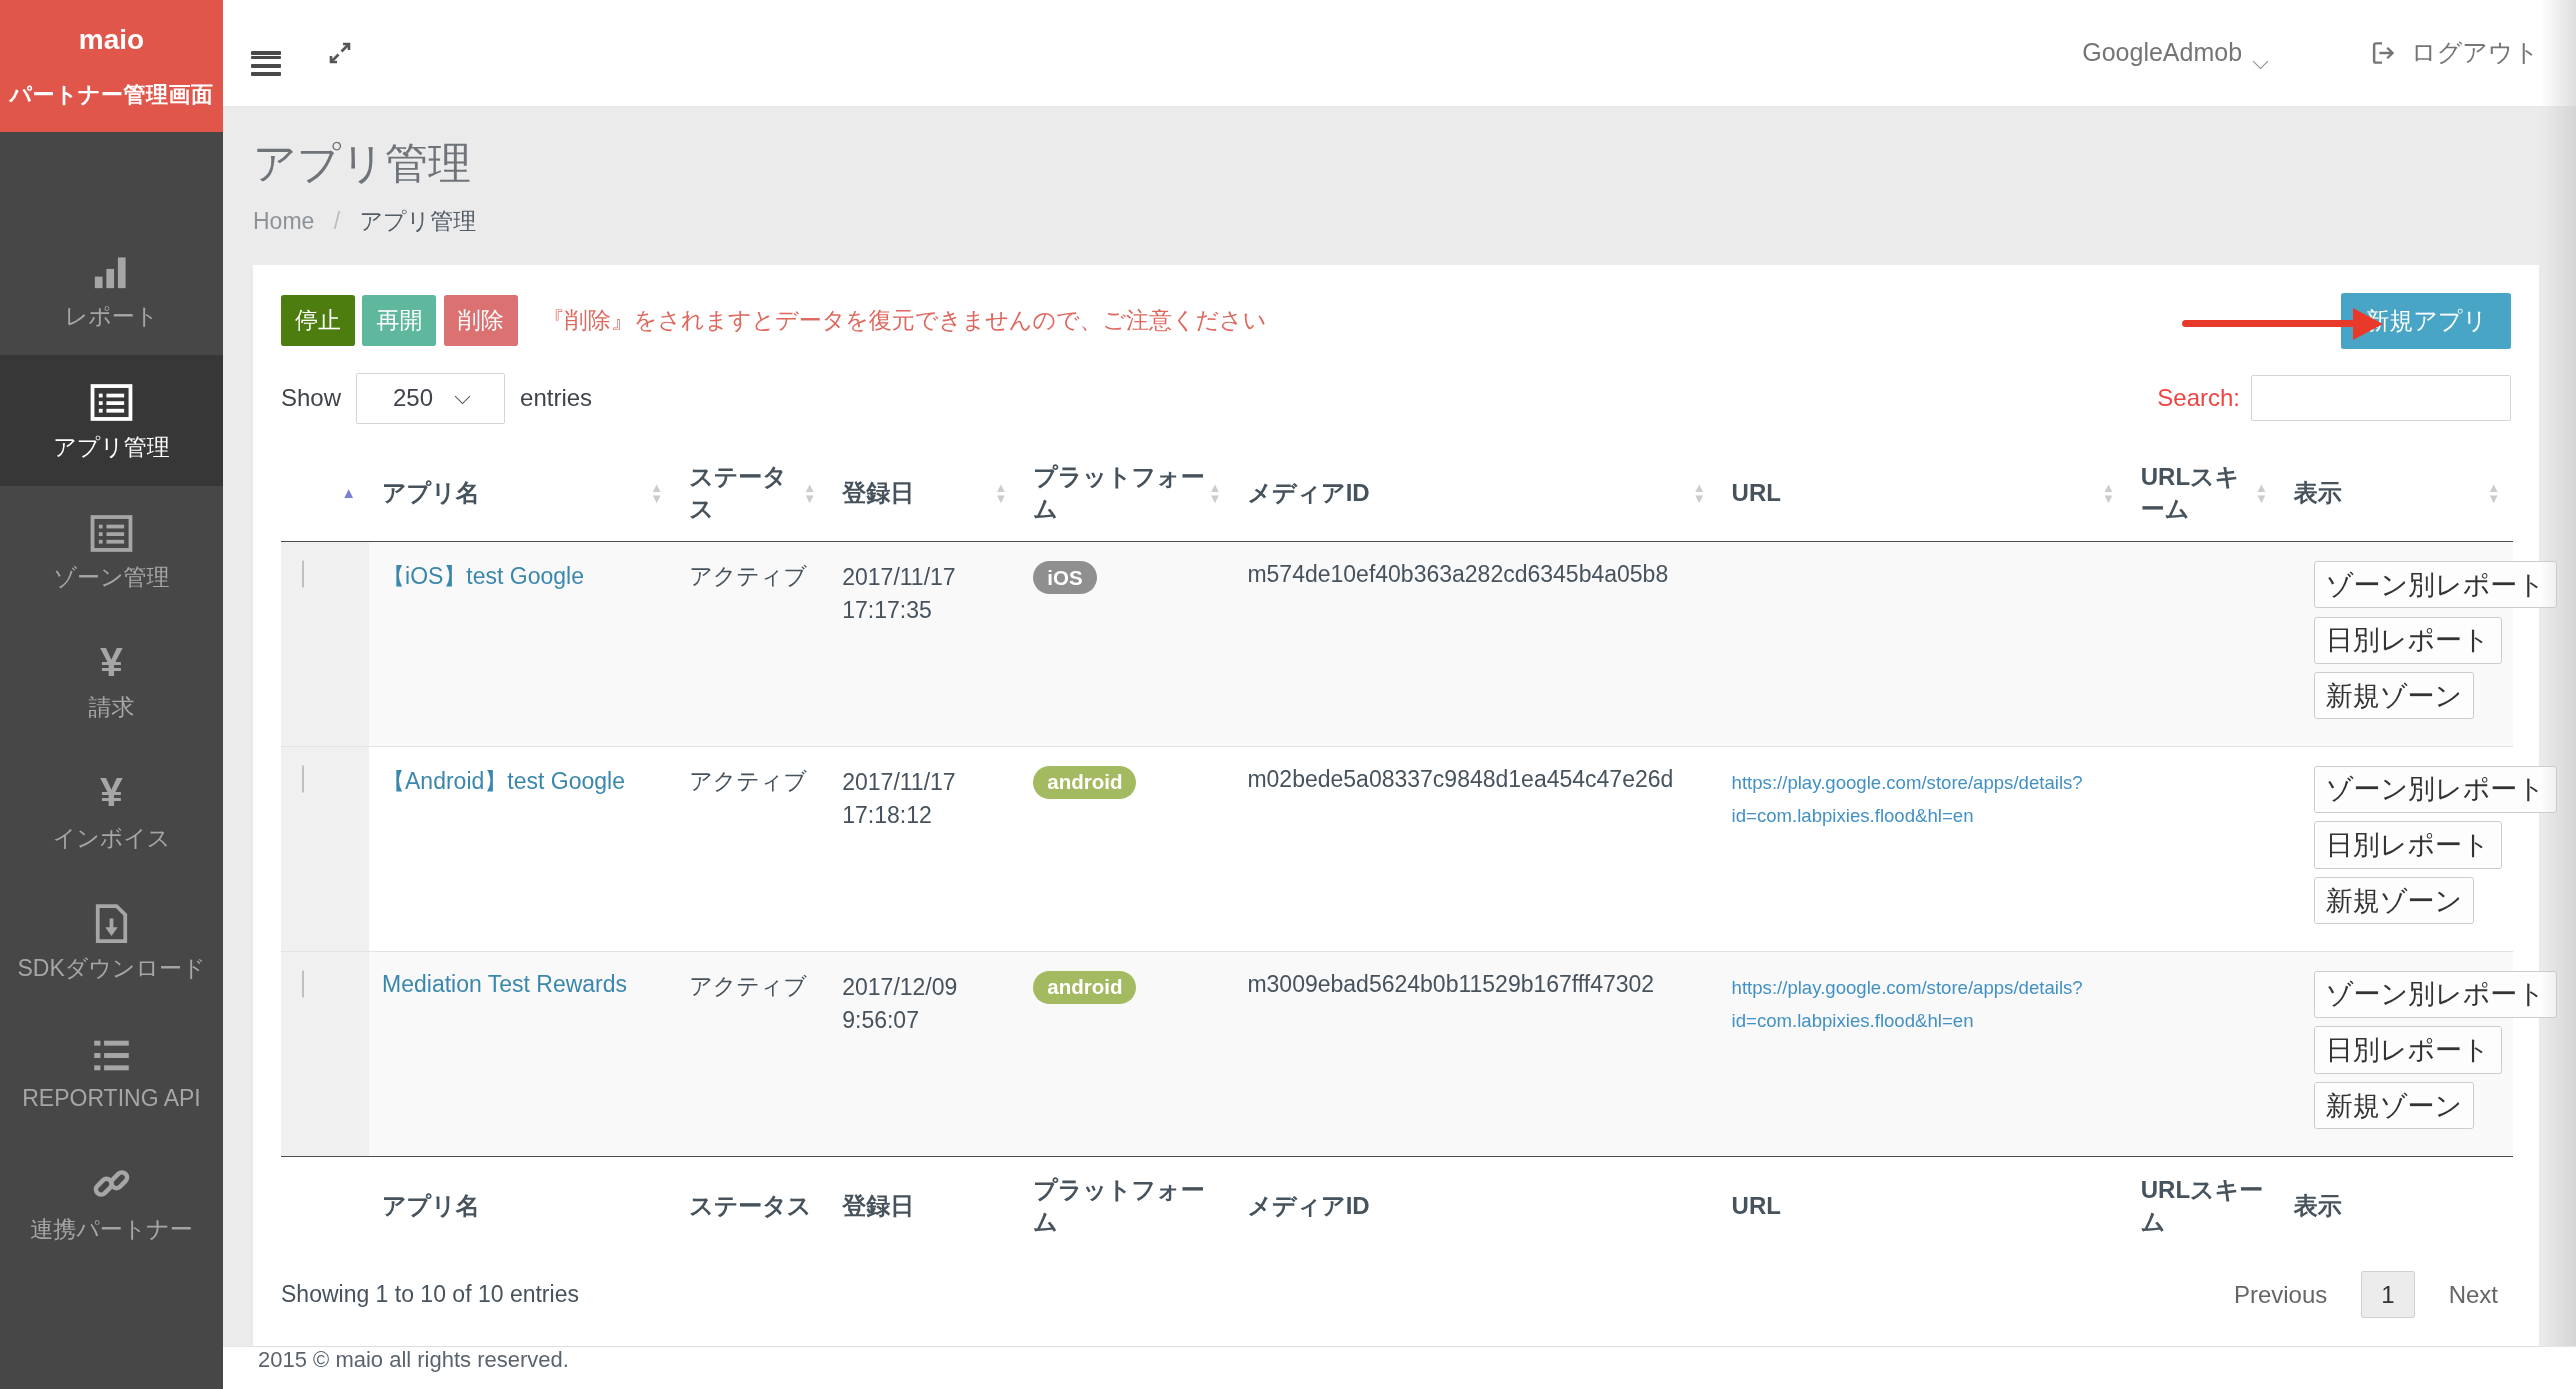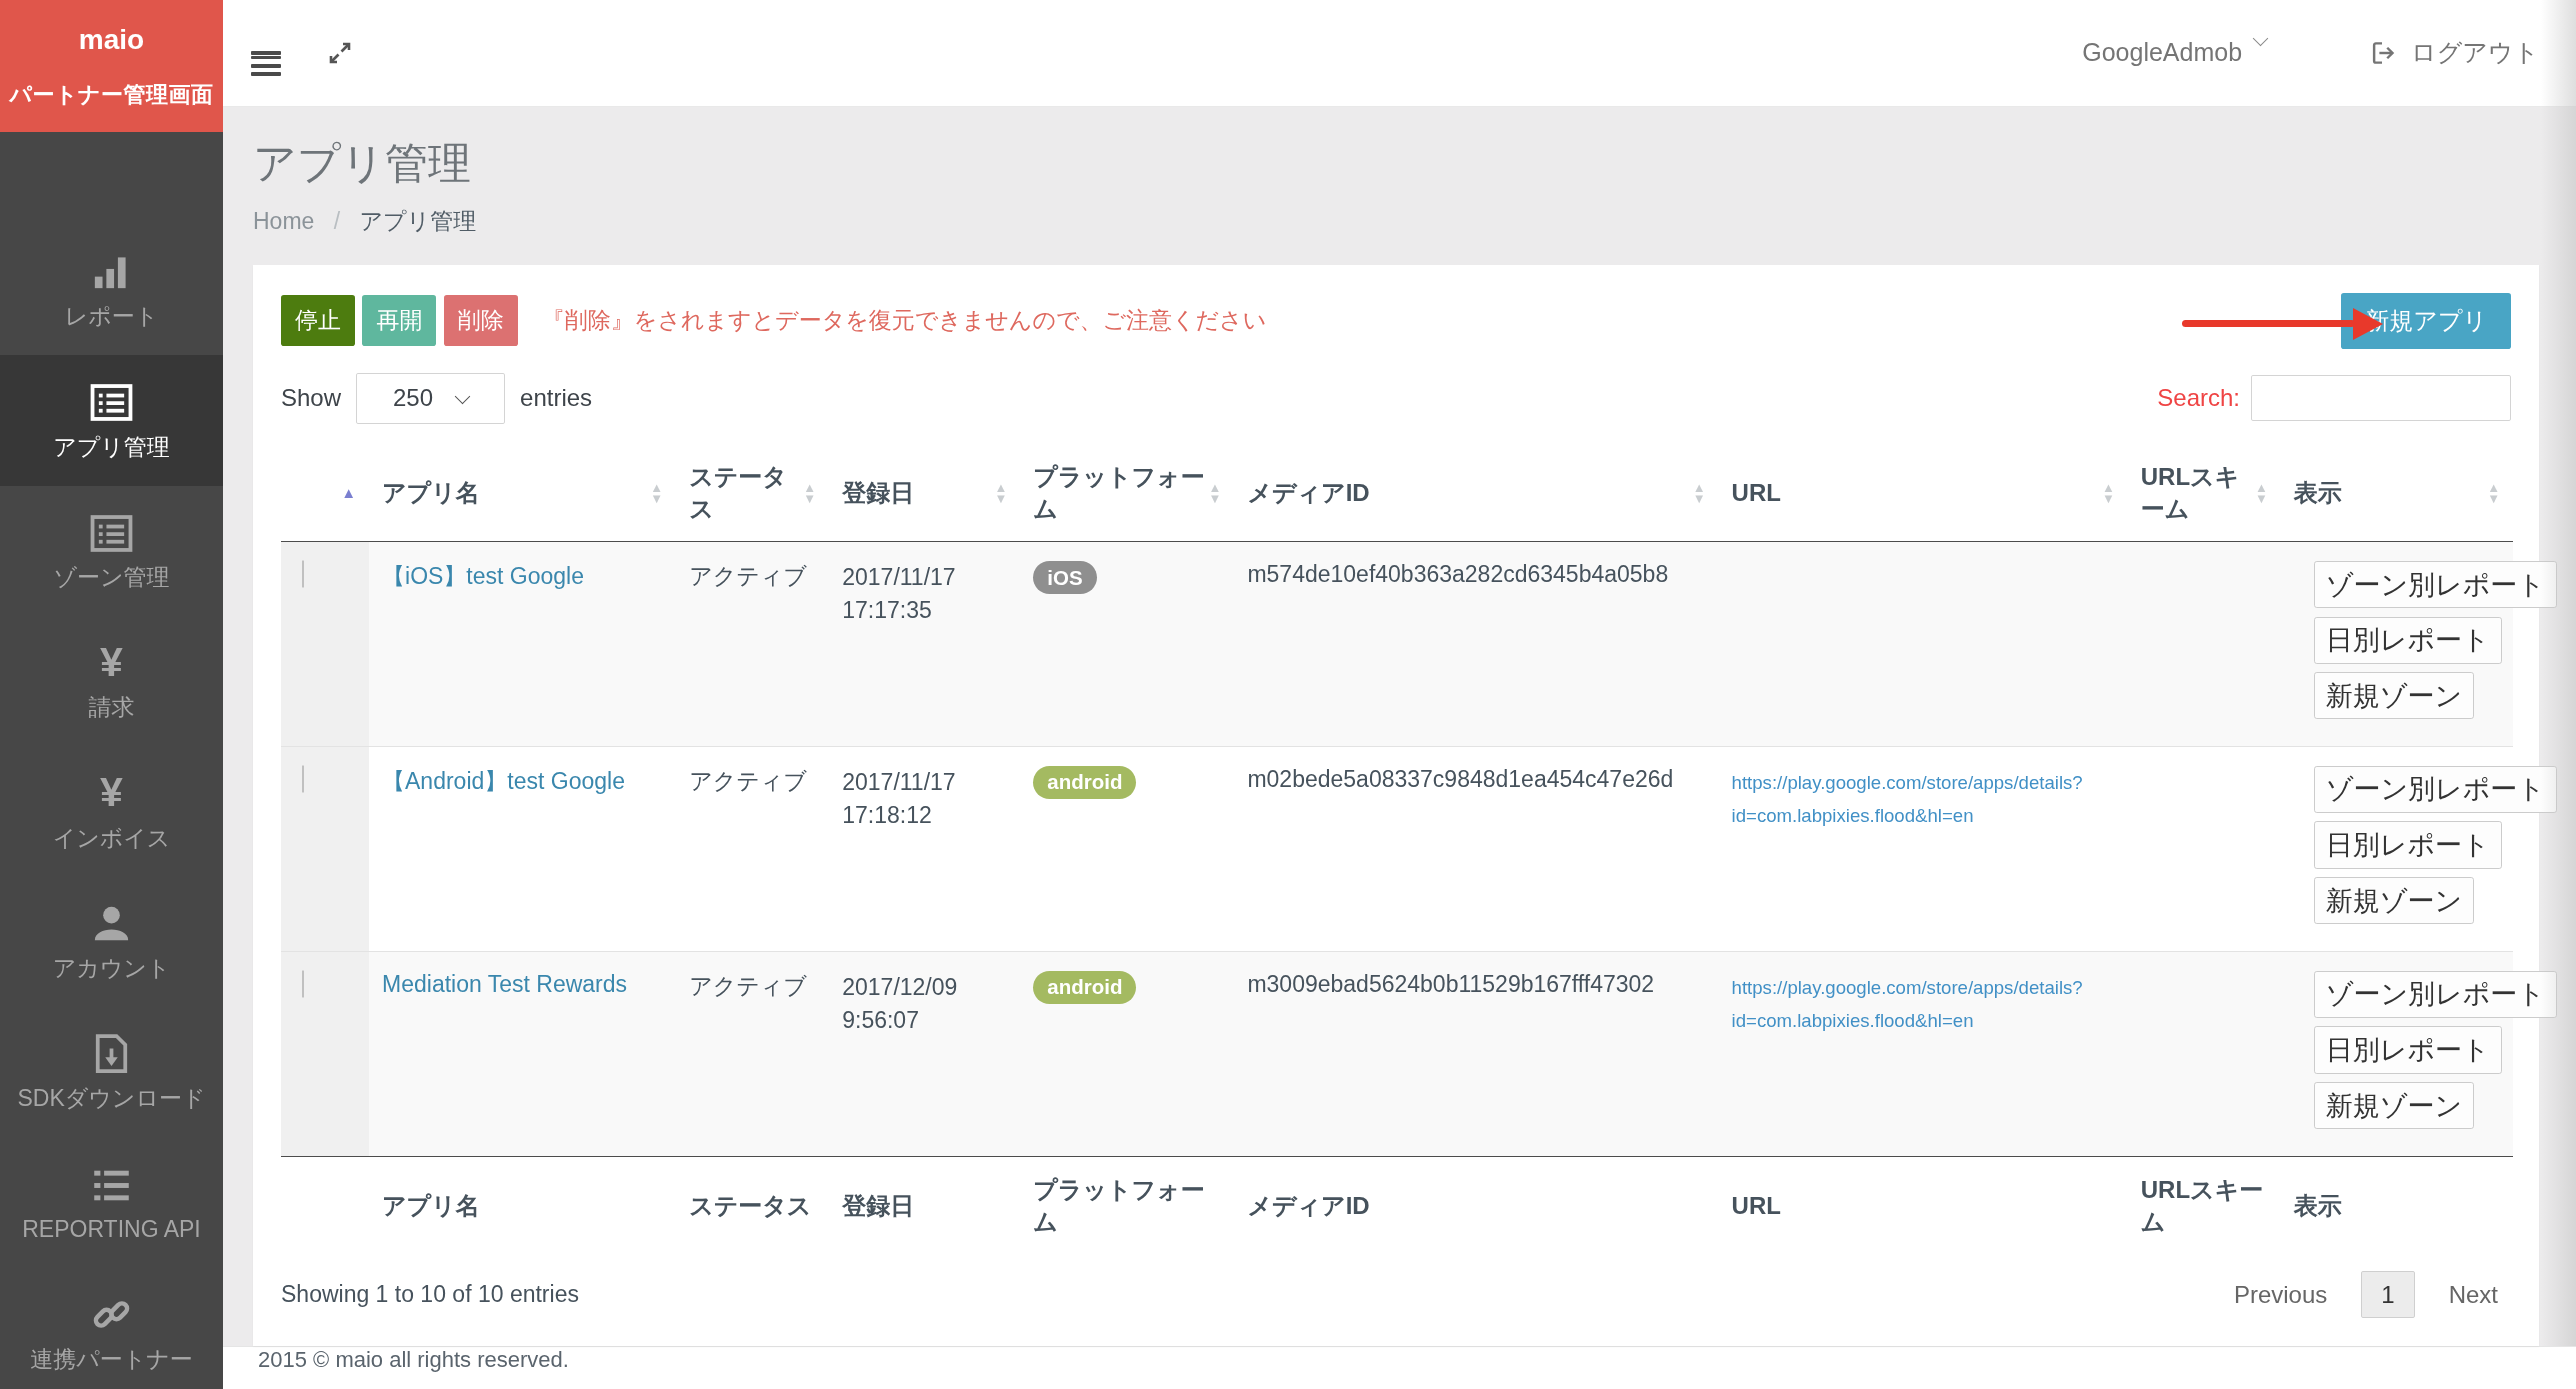--- a/index.html
+++ b/index.html
@@ -23,21 +23,21 @@
   .nav-yen { font-size:41px; font-weight:bold; line-height:41px; }
   .nav-label { font-size:23px; line-height:30px; }
 
   
   .main { flex:1; display:flex; flex-direction:column; min-width:0; }
 
   .topbar { height:109px; background:#ffffff; display:flex; align-items:center; padding:0 37px 0 28px; border-bottom:0.9px solid #e9e9e9; }
   .tb-icon-btn { margin-right:43px; cursor:pointer; display:flex; align-items:center; }
   .hamburger div { width:30px; height:3.7px; background:#4a4a4a; margin:4.6px 0; border-radius:0.9px; }
   .topbar-right { margin-left:auto; display:flex; align-items:center; }
-  .account { display:flex; align-items:flex-start; color:#757575; font-size:25px; cursor:pointer; }
+  .account { display:flex; align-items:flex-end; color:#757575; font-size:25px; cursor:pointer; }
   .chev { width:11px; height:11px; border-right:1.9px solid #8a8a8a; border-bottom:1.9px solid #8a8a8a; transform:rotate(45deg); margin:-5.6px 0 0 13px; }
   .logout { display:flex; align-items:center; color:#757575; font-size:25px; margin-left:102px; cursor:pointer; }
   .logout svg { margin-right:15px; }
 
   .page-head { padding:28px 37px 0 30px; }
   .page-title { font-size:43px; color:#6e7479; font-weight:400; }
   .breadcrumb { margin-top:13px; font-size:23px; }
   .bc-home { color:#8b9399; cursor:pointer; }
   .bc-sep { color:#b9bec2; margin:0 13px; }
   .bc-cur { color:#505c66; }
@@ -156,29 +156,20 @@
       <div class="nav-item">
         <div class="nav-icon nav-yen">¥</div>
         <div class="nav-label">請求</div>
       </div>
 
       <div class="nav-item">
         <div class="nav-icon nav-yen">¥</div>
         <div class="nav-label">インボイス</div>
       </div>
 
-      <div class="nav-item">
-        <div class="nav-icon">
-          <svg width="41" height="41" viewBox="0 0 32 32" fill="currentColor">
-              <circle cx="16" cy="9.5" r="6.5"></circle>
-              <path d="M3,29 C3,18 29,18 29,29 Z"></path>
-            </svg>
-        </div>
-        <div class="nav-label">アカウント</div>
-      </div>
 
       <div class="nav-item">
         <div class="nav-icon">
           <svg width="35" height="41" viewBox="0 0 28 32" fill="none" stroke="currentColor" stroke-width="3">
               <path d="M3,2 H18 L25,9 V30 H3 Z"></path>
               <g fill="currentColor" stroke="none">
                 <rect x="12.5" y="12" width="3" height="8"></rect>
                 <polygon points="9,19 19,19 14,26"></polygon>
               </g>
             </svg>

